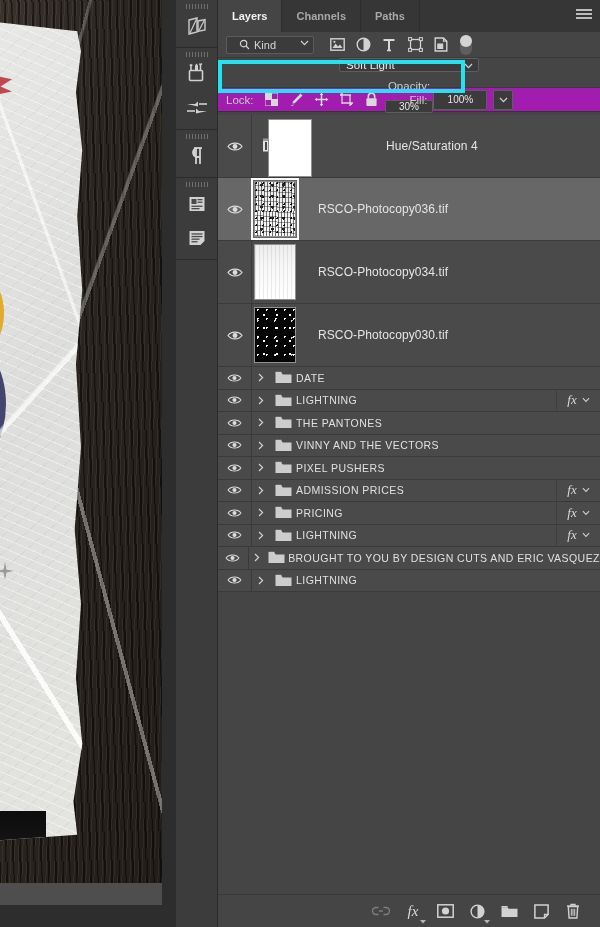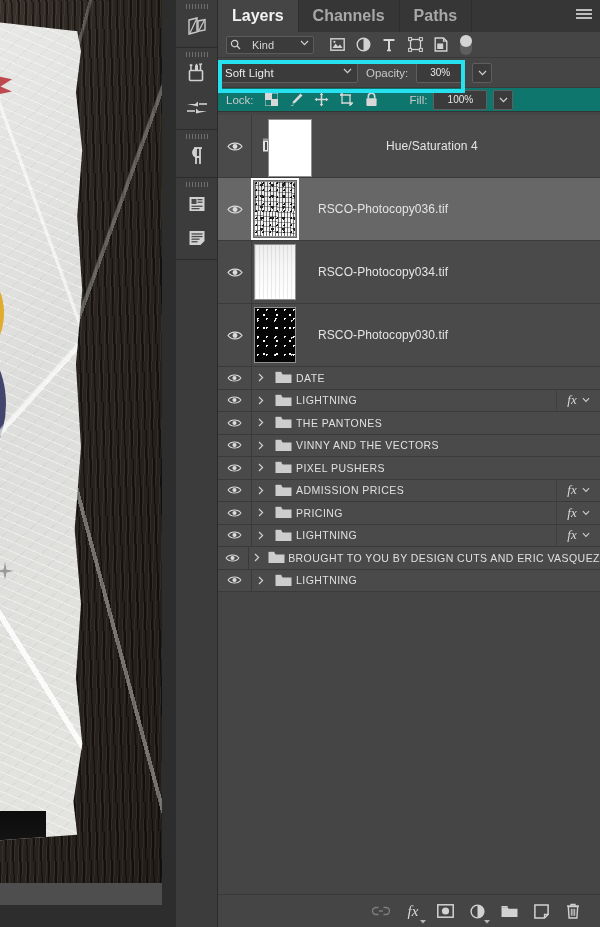--- a/index.html
+++ b/index.html
@@ -63,49 +63,49 @@
   .rail-grip i { display:block; width:22px; height:5px;
     background:repeating-linear-gradient(90deg,#6e6e6e 0 1px,transparent 1px 3px); }
   .rail-btn { width:42px; height:34px; display:flex; align-items:center; justify-content:center; }
   .rail-btn svg { display:block; }
 
   
   #layers-panel { position:absolute; left:218px; top:0; width:382px; height:927px; background:#454545; }
 
   .tabbar { position:relative; height:32px; background:#363636; display:flex; align-items:flex-end; }
   .tab { height:32px; padding:16px 14px; display:flex; align-items:center;
-    font-size:16px; font-weight:bold; color:#a8a8a8; border-right:1px solid #2e2e2e; }
+    font-size:11px; font-weight:bold; color:#a8a8a8; border-right:1px solid #2e2e2e; }
   .tab.active { background:#454545; color:#f2f2f2; }
   .tabbar-menu { position:absolute; right:8px; top:9px; width:16px; height:12px;
     background:repeating-linear-gradient(180deg,#bdbdbd 0 2px,transparent 2px 4px); }
 
   .filter-row { height:26px; display:flex; align-items:center; gap:0; padding:0 8px;
     background:#454545; border-bottom:1px solid #3a3a3a; }
   .kind-select { width:88px; height:18px; background:#3b3b3b; border:1px solid #5c5c5c; border-radius:2px;
-    display:flex; align-items:center; padding:0 3px; gap:11px; font-size:11px; color:#d6d6d6; position:relative;}
+    display:flex; align-items:center; padding:0 12px; gap:4px; font-size:11px; color:#d6d6d6; position:relative;}
   .kind-select .cv { position:absolute; right:4px; top:3px; }
   .filter-icons { display:flex; align-items:center; gap:0; margin-left:10px; }
   .filter-icons .fi { width:26px; height:22px; display:flex; align-items:center; justify-content:center; }
   .filter-toggle { margin-left:6px; width:12px; height:20px; border-radius:6px; background:#5e5e5e; position:relative; }
   .filter-toggle::after { content:""; position:absolute; left:0; top:0; width:12px; height:12px;
     border-radius:50%; background:#d4d4d4; }
 
-  .blend-row { height:30px; display:flex; align-items:center; padding:0 0; gap:8px;
-    background:#454545; border-bottom:1px solid #3a3a3a; }
+  .blend-row { height:30px; display:flex; align-items:center; padding:0 24px; gap:8px;
+    background:#454545; border-bottom:1px solid #3a3a3a;flex-direction:column; }
   .blend-select { width:140px; height:20px; background:#3b3b3b; border:1px solid #5e5e5e; border-radius:2px;
     display:flex; align-items:center; padding:0 6px; font-size:11.5px; color:#e8e8e8; position:relative; }
   .blend-select .cv { position:absolute; right:5px; top:4px; }
   .lbl { font-size:11.5px; color:#c9c9c9; }
   .numbox { height:20px; background:#3b3b3b; border:1px solid #5e5e5e; border-radius:2px;
     display:flex; align-items:center; justify-content:center; font-size:10px; color:#e8e8e8; }
   .stepper { width:20px; height:20px; background:#3b3b3b; border:1px solid #5e5e5e; border-radius:2px;
     display:flex; align-items:center; justify-content:center; }
 
   .lock-row { height:24px; display:flex; align-items:center; padding:0 8px; gap:6px;
-    background:#0f766e; border-bottom:1px solid #343434; }
+    background:#a21caf; border-bottom:1px solid #343434; }
   .lock-icons { display:flex; align-items:center; gap:9px; margin-left:4px; }
   .lock-icons span { display:flex; align-items:center; justify-content:center; width:16px; height:16px; }
 
   
   #blend-highlight { position:absolute; left:0px; top:60px; width:247px; height:33px;
     border:4px solid #26E2F0; pointer-events:none; z-index:30; }
 
   
   #layer-list { position:absolute; left:0; top:115px; width:382px; bottom:33px; overflow:hidden; background:#454545;}
   .lrow { display:flex; align-items:center; height:63px; border-bottom:1px solid #3a3a3a;

